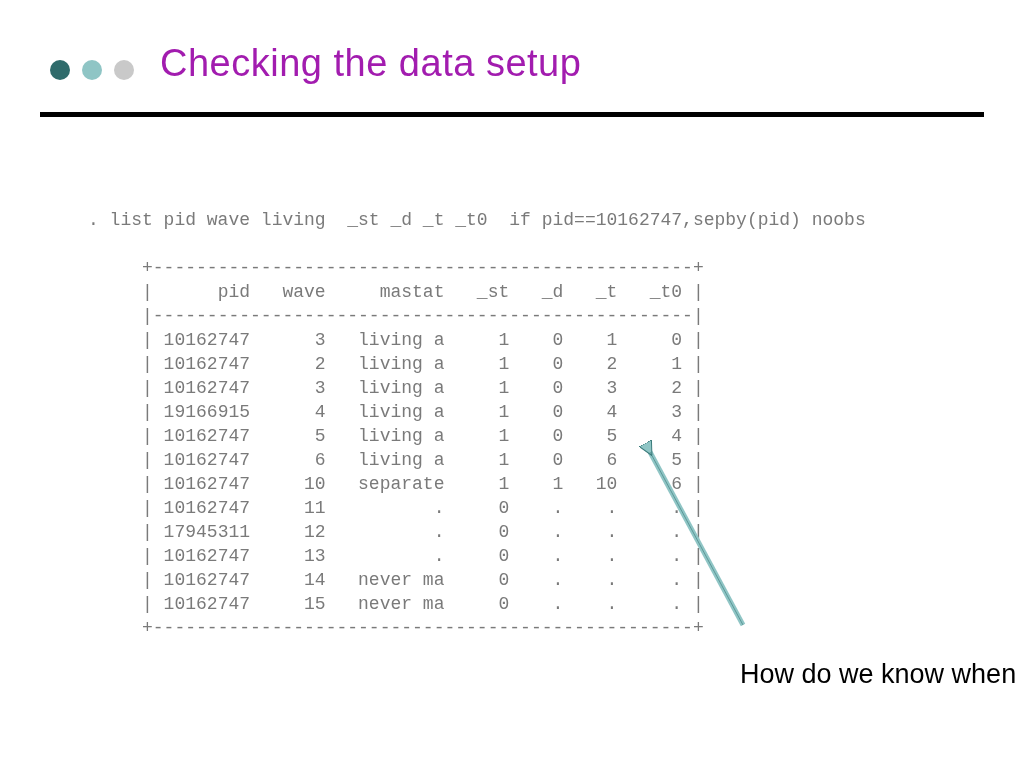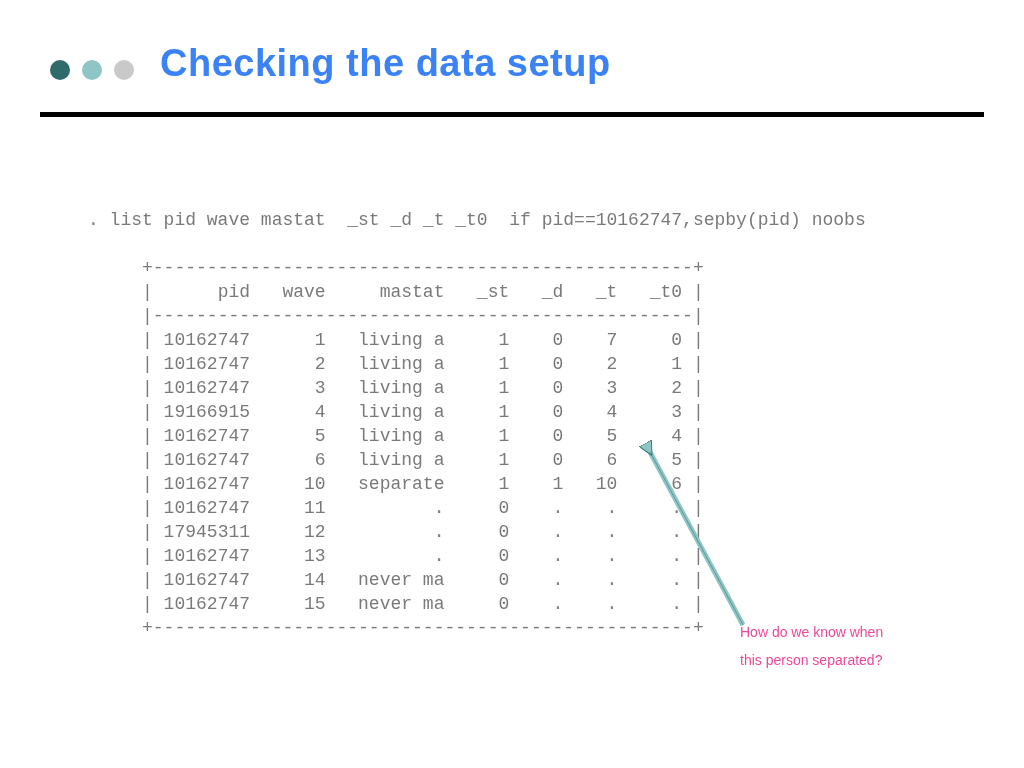--- a/index.html
+++ b/index.html
@@ -2,47 +2,47 @@
 <html><head>
 <meta charset="utf-8">
 <style>
   html,body{margin:0;padding:0;width:1024px;height:768px;background:#fff;font-family:Arial,Helvetica,sans-serif;overflow:hidden}
   .slide{position:relative;width:1024px;height:768px}
   .bullets{position:absolute;left:50px;top:60px;display:flex;gap:12px;align-items:center}
   .dot{width:20px;height:20px;border-radius:50%}
   .d1{background:#2f6b6b}
   .d2{background:#8fc5c5}
   .d3{background:#c9c9c9}
-  .title{position:absolute;left:160px;top:42px;color:#3b82f6;font-size:38px;font-weight:700;letter-spacing:.5px}
+  .title{position:absolute;left:160px;top:42px;color:#a21caf;font-size:38px;font-weight:400;letter-spacing:.5px}
   .rule{position:absolute;left:40px;right:40px;top:112px;border-top:5px solid #000}
   .code{position:absolute;left:88px;top:190px;font-family:"Courier New",Courier,monospace;font-size:18px;line-height:24px;color:#7a7a7a;white-space:pre}
-  .annot{position:absolute;left:740px;top:618px;color:#ec4899;font-size:14px;line-height:28px}
+  .annot{position:absolute;left:740px;top:660px;color:#000000;font-size:27px;line-height:28px}
   .arrow-wrap{position:absolute;left:638px;top:440px;width:120px;height:190px;pointer-events:none}
 </style>
 </head>
 <body>
 
 <div class="slide">
 
   <div class="bullets">
     <div class="dot d1"></div>
     <div class="dot d2"></div>
     <div class="dot d3"></div>
   </div>
 
   <div class="title">Checking the data setup</div>
 
   <div class="rule"></div>
 
-  <pre class="code"><span>. list pid wave mastat  _st _d _t _t0  if pid==10162747,sepby(pid) noobs</span>
+  <pre class="code"><span>. list pid wave living  _st _d _t _t0  if pid==10162747,sepby(pid) noobs</span>
 
      <span>+--------------------------------------------------+</span>
      <span>|      pid   wave     mastat   _st   _d   _t   _t0 |</span>
      <span>|--------------------------------------------------|</span>
-     <span>| 10162747      1   living a     1    0    7     0 |</span>
+     <span>| 10162747      3   living a     1    0    1     0 |</span>
      <span>| 10162747      2   living a     1    0    2     1 |</span>
      <span>| 10162747      3   living a     1    0    3     2 |</span>
      <span>| 19166915      4   living a     1    0    4     3 |</span>
      <span>| 10162747      5   living a     1    0    5     4 |</span>
      <span>| 10162747      6   living a     1    0    6     5 |</span>
      <span>| 10162747     10   separate     1    1   10     6 |</span>
      <span>| 10162747     11          .     0    .    .     . |</span>
      <span>| 17945311     12          .     0    .    .     . |</span>
      <span>| 10162747     13          .     0    .    .     . |</span>
      <span>| 10162747     14   never ma     0    .    .     . |</span>
@@ -56,16 +56,15 @@
           <polygon points="0,7 14,0 14,14" fill="#8fc5c5" stroke="#3a7a7a" stroke-width="1"></polygon>
         </marker>
       </defs>
       <line x1="105" y1="185" x2="12" y2="12" stroke="#8fc5c5" stroke-width="5" marker-end="url(#ahead)"></line>
       <line x1="105" y1="185" x2="12" y2="12" stroke="#3a7a7a" stroke-width="1" opacity="0.6"></line>
     </svg>
   </div>
 
   <div class="annot">
     <span>How do we know when</span><br>
-    <span>this person separated?</span>
   </div>
 
 </div>
 
 </body></html>

